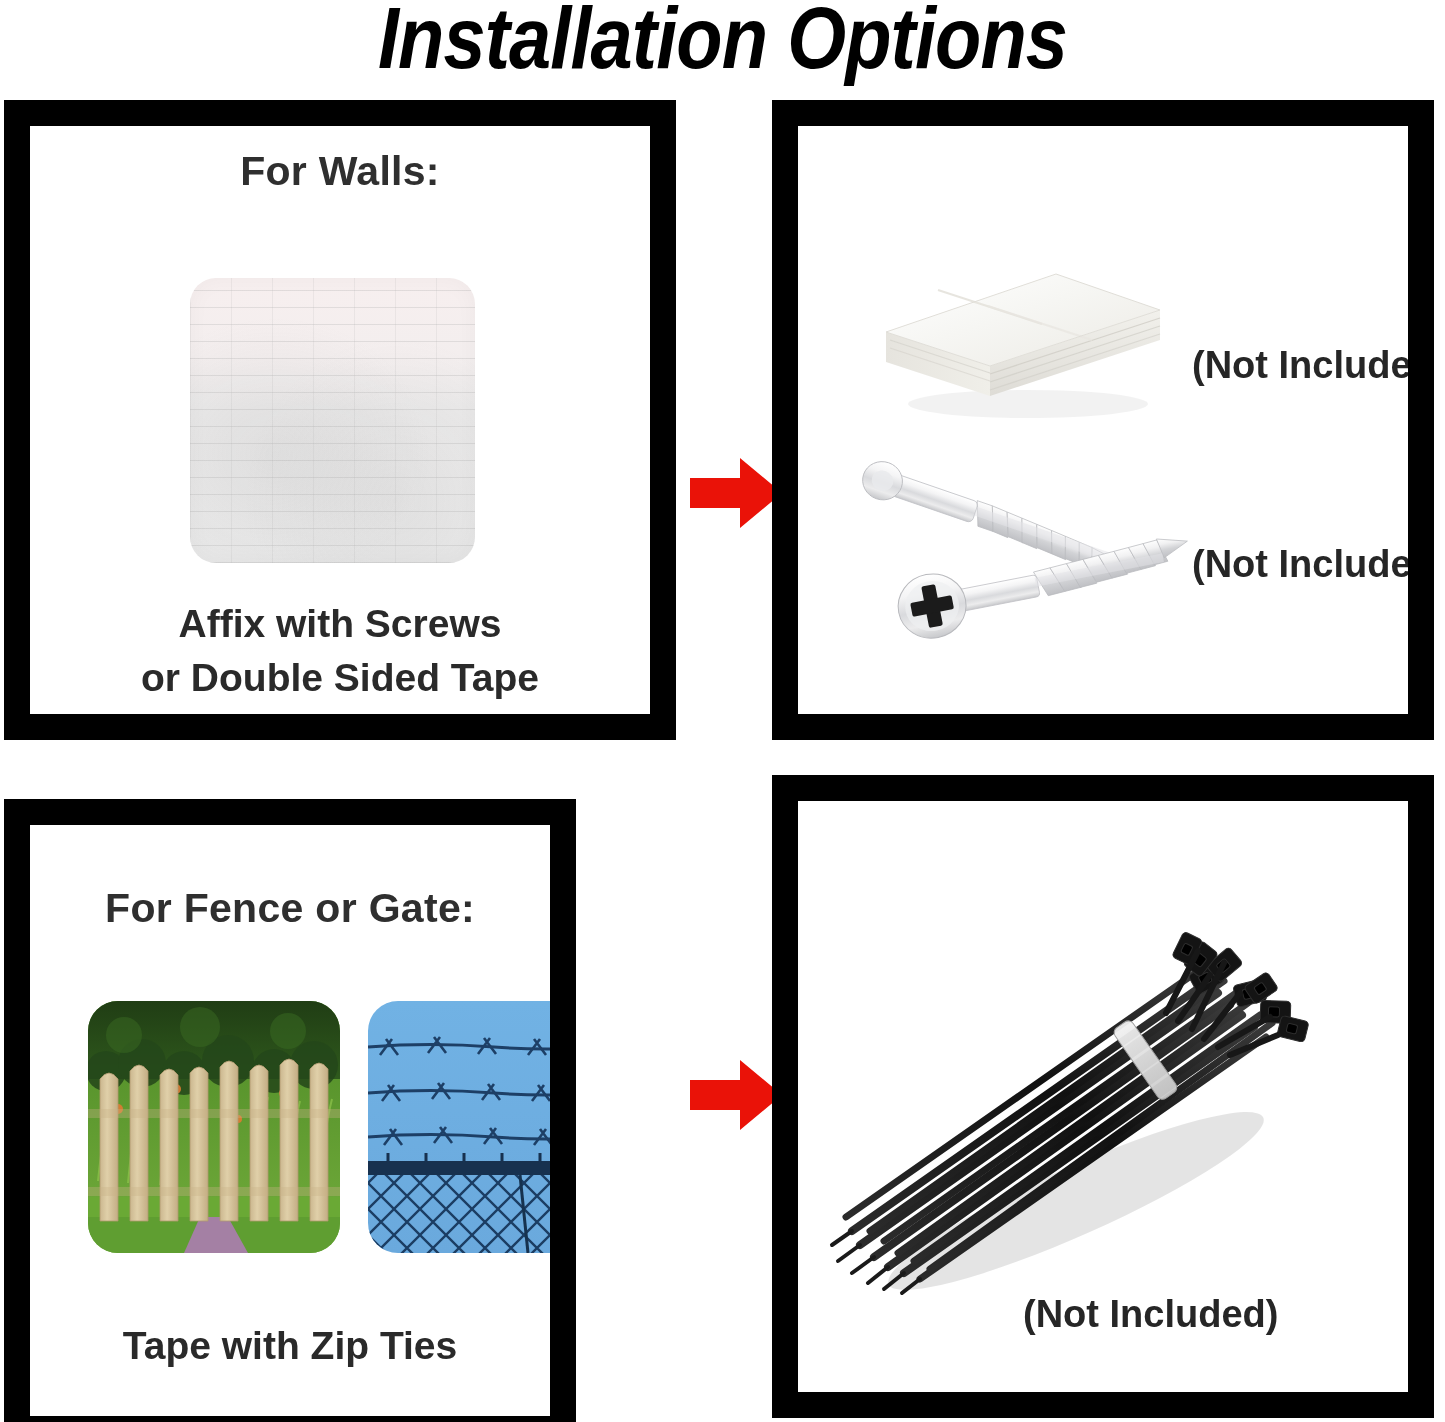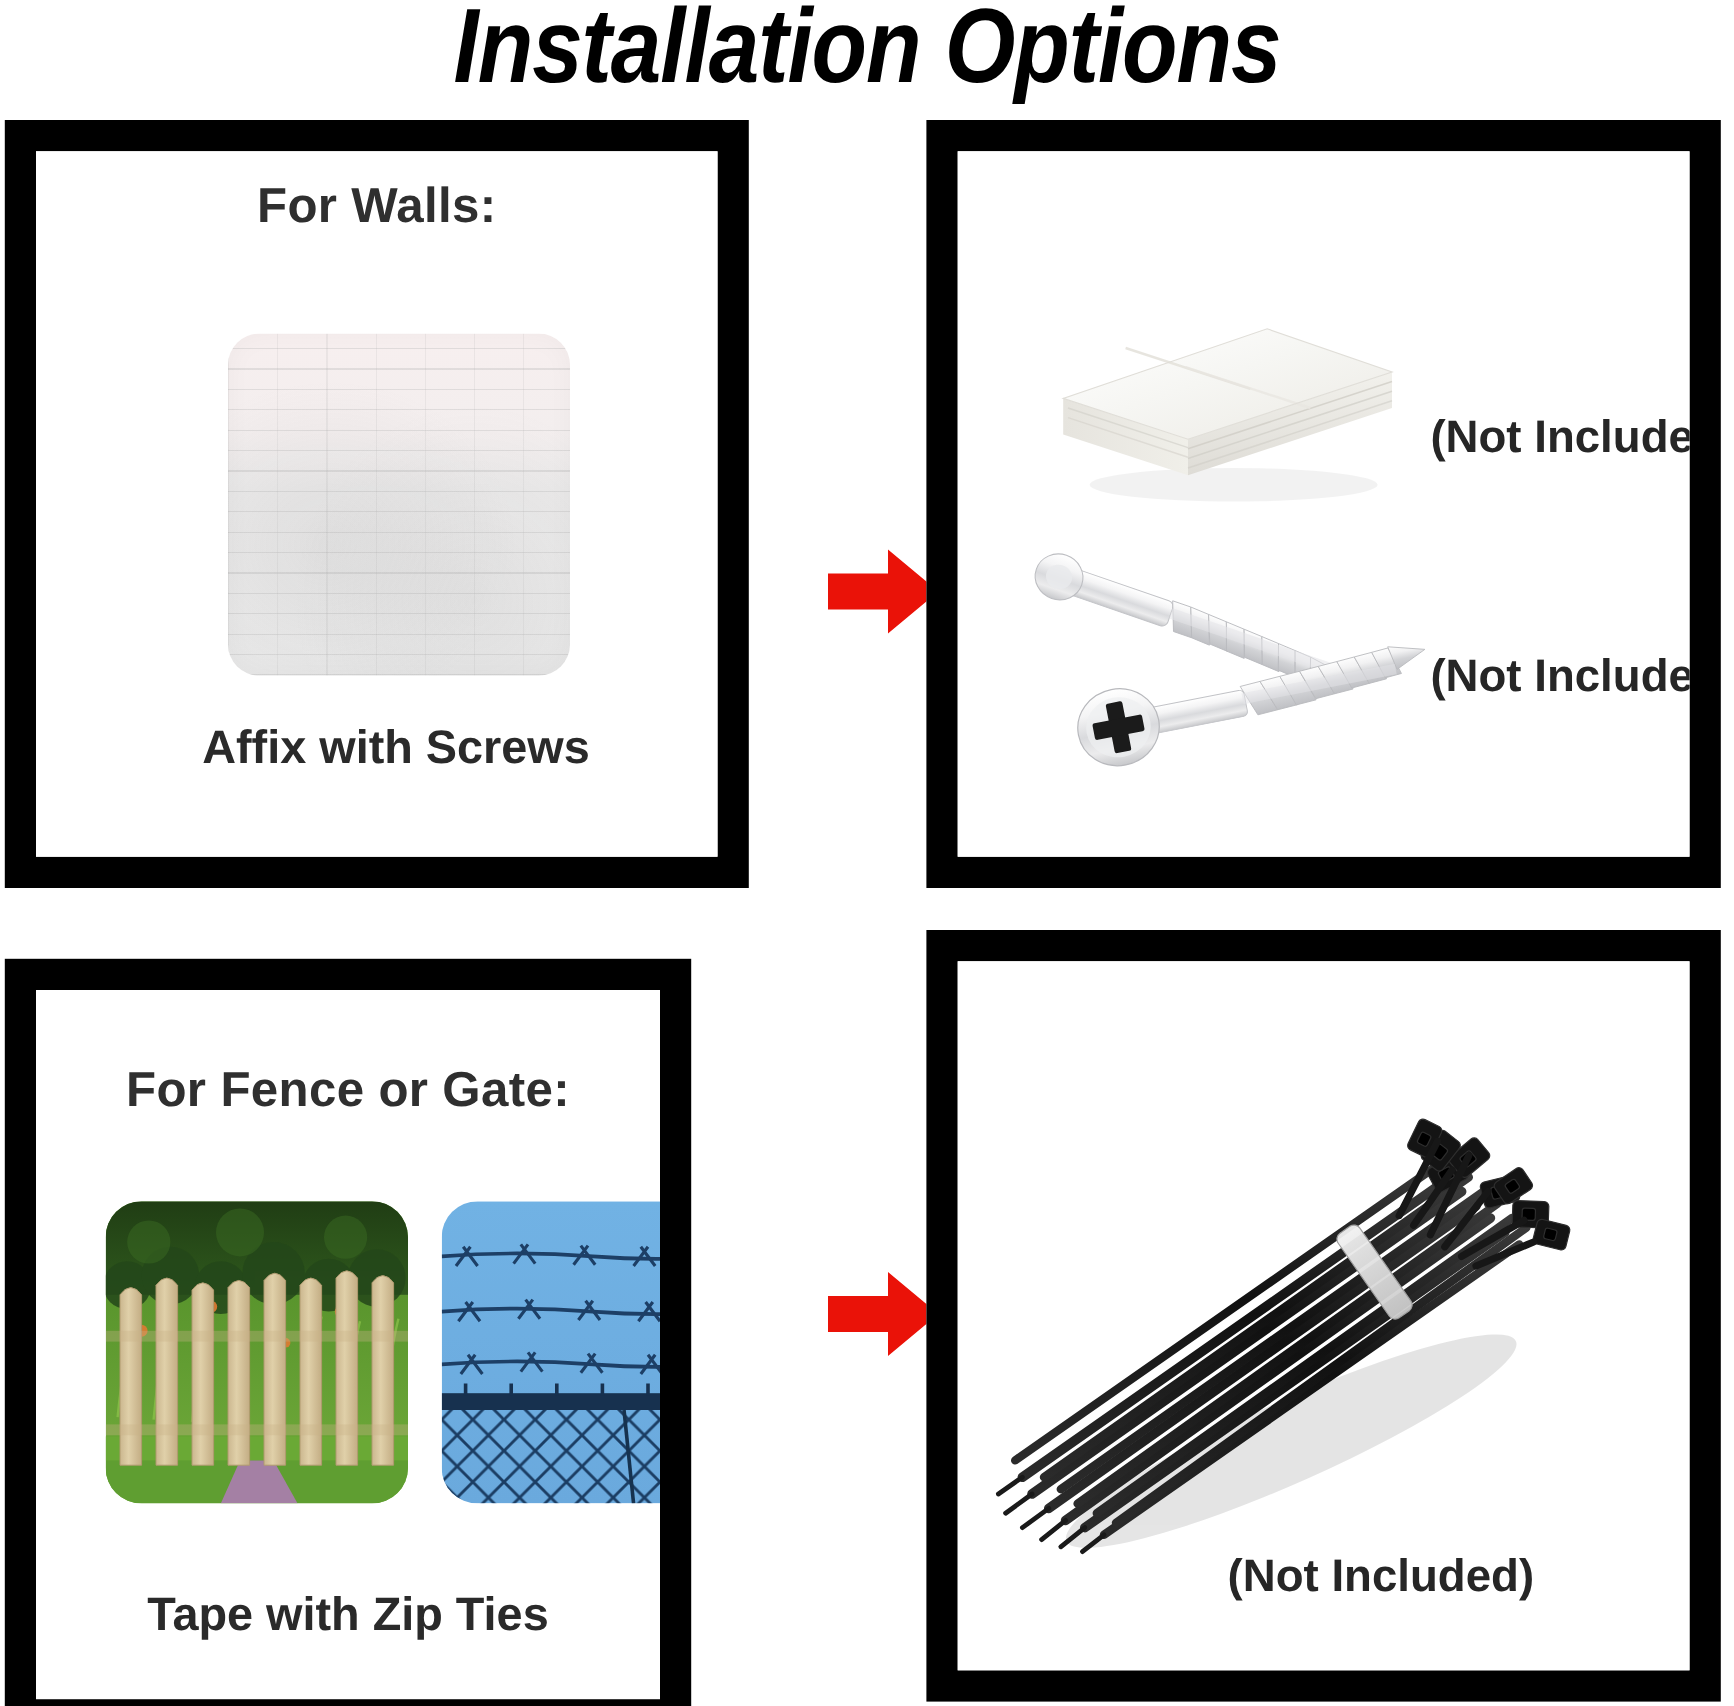--- a/index.html
+++ b/index.html
@@ -42,21 +42,21 @@
     width: 1430px;
     height: 1318px;
   }
   .panel {
     position: absolute;
     background: #ffffff;
     border: 26px solid #000000;
     box-sizing: border-box;
     overflow: hidden;
   }
-  .panel.tl { left: 0px;   top: 0px;   width: 620px; height: 640px; }
+  .panel.tl { left: 0px;   top: 0px;   width: 672px; height: 640px; }
   .panel.tr { left: 768px; top: 0px;   width: 662px; height: 640px; }
   .panel.bl { left: 0px;   top: 699px; width: 572px; height: 643px; }
   .panel.br { left: 768px; top: 675px; width: 662px; height: 643px; }
 
   .panel-inner {
     position: relative;
     width: 100%;
     height: 100%;
     background: #ffffff;
   }
@@ -179,22 +179,23 @@
 
 <div class="grid">
 
   <div class="panel tl">
     <div class="panel-inner">
 
       <div class="heading" style="top:22px;">For Walls:</div>
 
       <div class="wall-swatch"></div>
 
-      <div class="caption" style="top:472px;padding-left:16px;">Affix with Screws</div>
-
+      <div class="caption" style="top:472px;">Affix with Screws</div>
+
+      <div class="caption" style="top:526px;">or Double Sided Tape</div>
 
     </div>
   </div>
 
   <div class="arrow" style="left:686px; top:356px;">
     <svg viewBox="0 0 92 74" xmlns="http://www.w3.org/2000/svg">
       <polygon points="0,22 50,22 50,2 92,37 50,72 50,52 0,52" fill="#ea1208"></polygon>
     </svg>
   </div>
 

